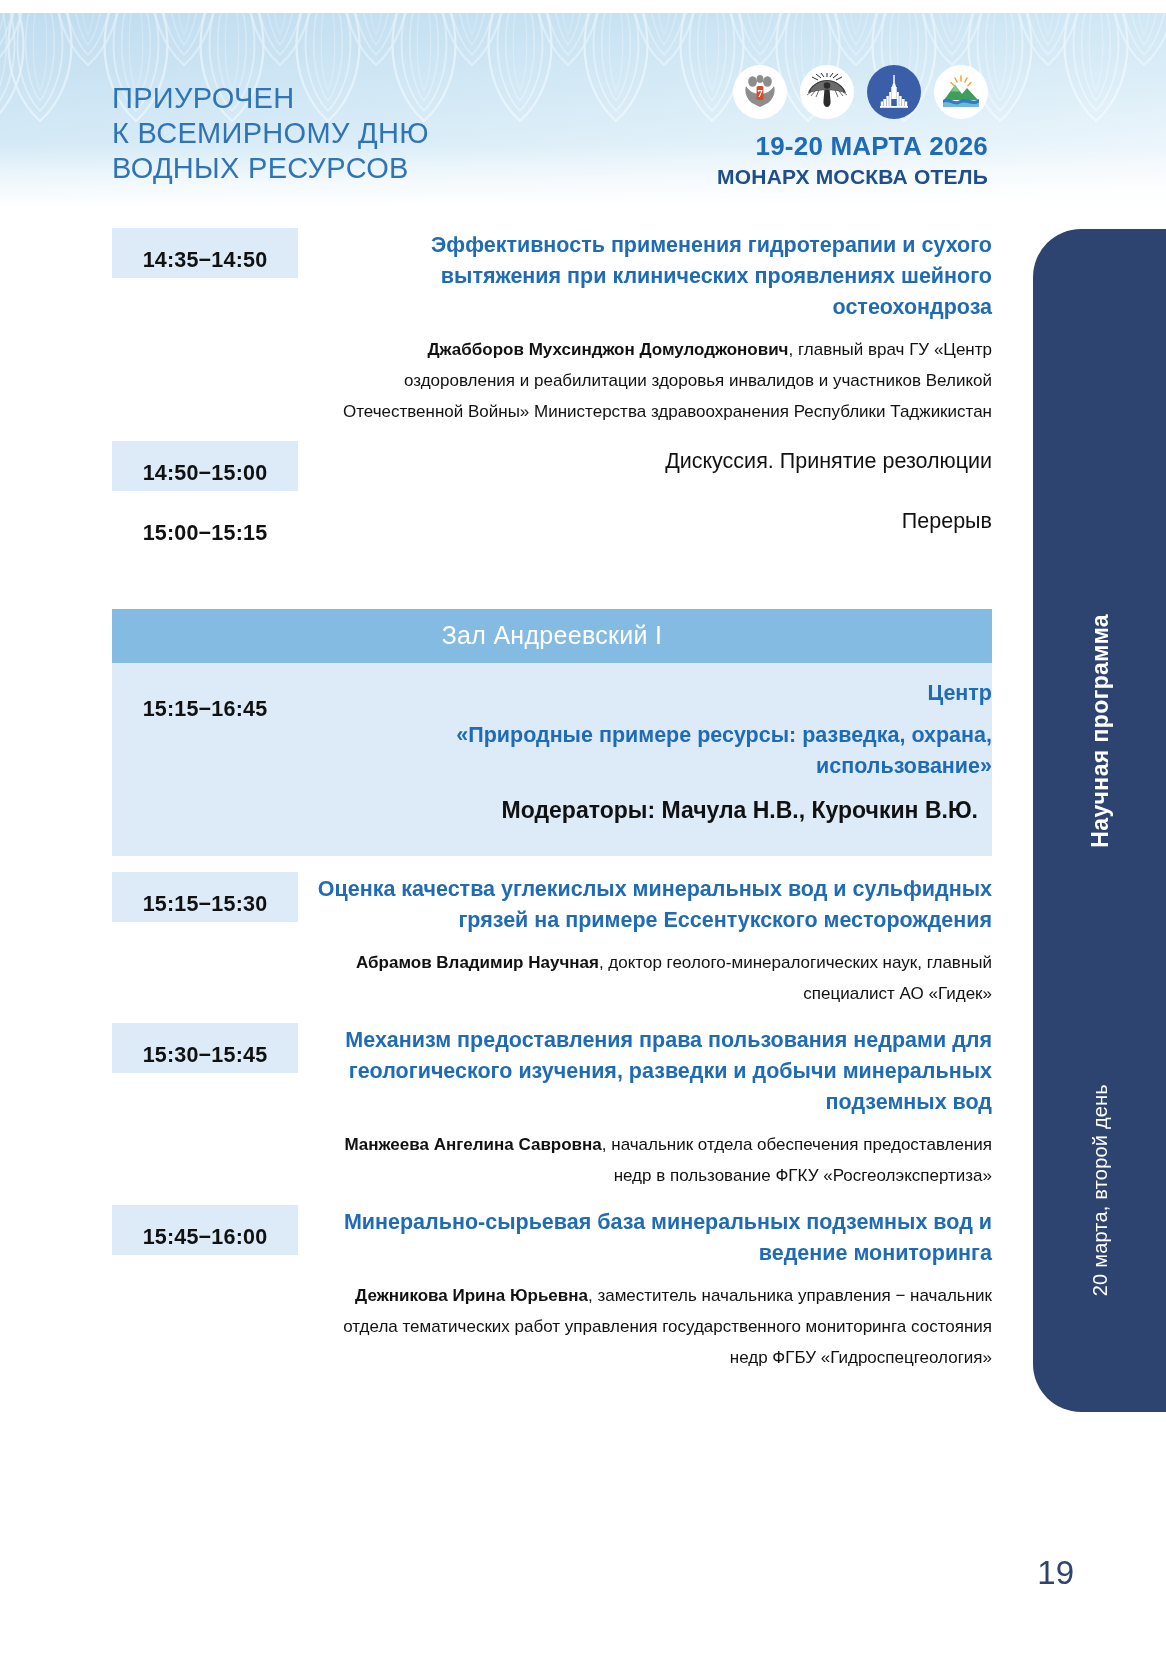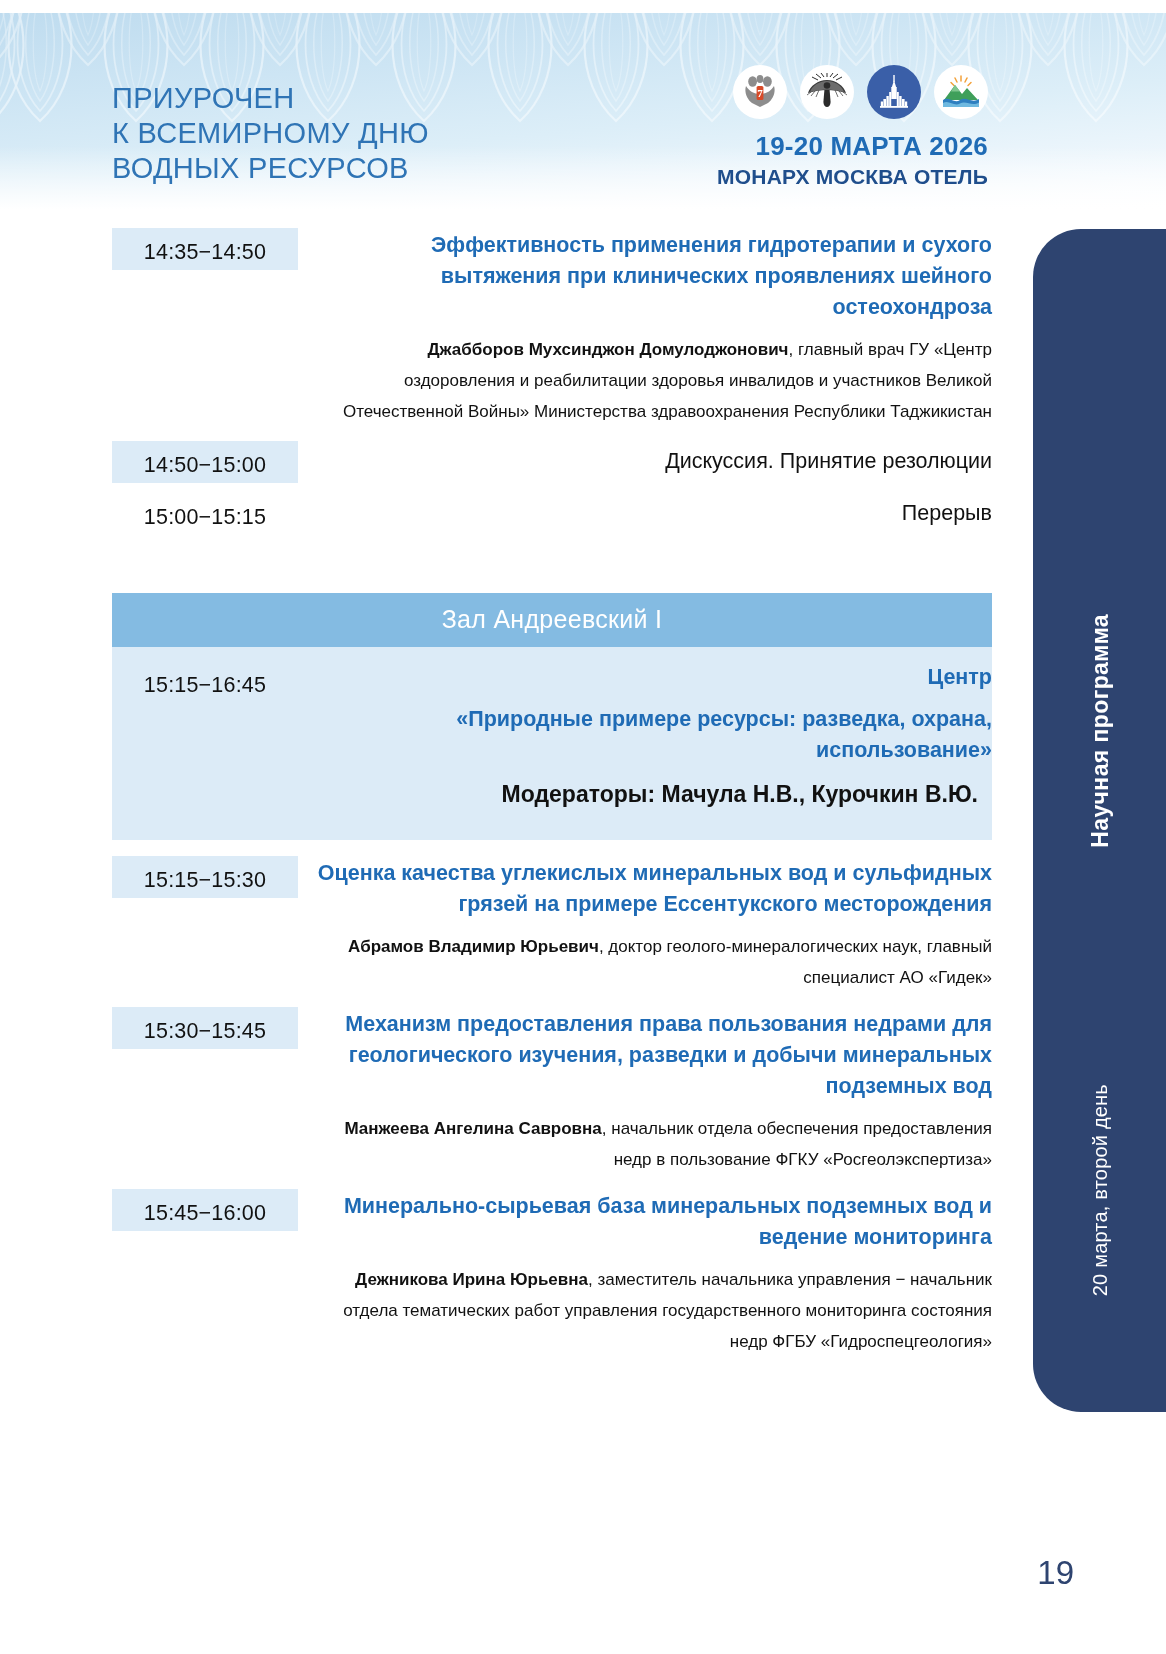--- a/index.html
+++ b/index.html
@@ -134,24 +134,24 @@
     display: flex;
     align-items: flex-start;
     margin-bottom: 14px;
   }
   .row.tight { margin-bottom: 10px; }
 
   .time {
     flex: 0 0 186px;
     width: 186px;
     font-size: 21.5px;
-    font-weight: 400;
+    font-weight: 700;
     color: #111111;
     letter-spacing: .2px;
-    padding: 12px 14px 5px 14px;
+    padding: 20px 14px 5px 14px;
     text-align: center;
   }
   .time.badge { background: #dcebf7; }
   .time.plain  { background: transparent; }
 
   .body { flex: 1 1 auto; padding-left: 16px; padding-top: 2px; text-align: right; }
 
   .title-blue {
     font-size: 21.5px;
     line-height: 31px;
@@ -379,21 +379,21 @@
       </div>
     </div>
   </div>
 
   <div class="spacer-sm"></div>
 
   <div class="row">
     <div class="time badge">15:15−15:30</div>
     <div class="body">
       <p class="title-blue">Оценка качества углекислых минеральных вод и сульфидных грязей на примере Ессентукского месторождения</p>
-      <p class="speaker"><b>Абрамов Владимир Юрьевич</b><span>, доктор геолого-минералогических наук, главный специалист АО «Гидек»</span></p>
+      <p class="speaker"><b>Абрамов Владимир Научная</b><span>, доктор геолого-минералогических наук, главный специалист АО «Гидек»</span></p>
     </div>
   </div>
 
   <div class="row">
     <div class="time badge">15:30−15:45</div>
     <div class="body">
       <p class="title-blue">Механизм предоставления права пользования недрами для геологического изучения, разведки и добычи минеральных подземных вод</p>
       <p class="speaker"><b>Манжеева Ангелина Савровна</b><span>, начальник отдела обеспечения предоставления недр в пользование ФГКУ «Росгеолэкспертиза»</span></p>
     </div>
   </div>

